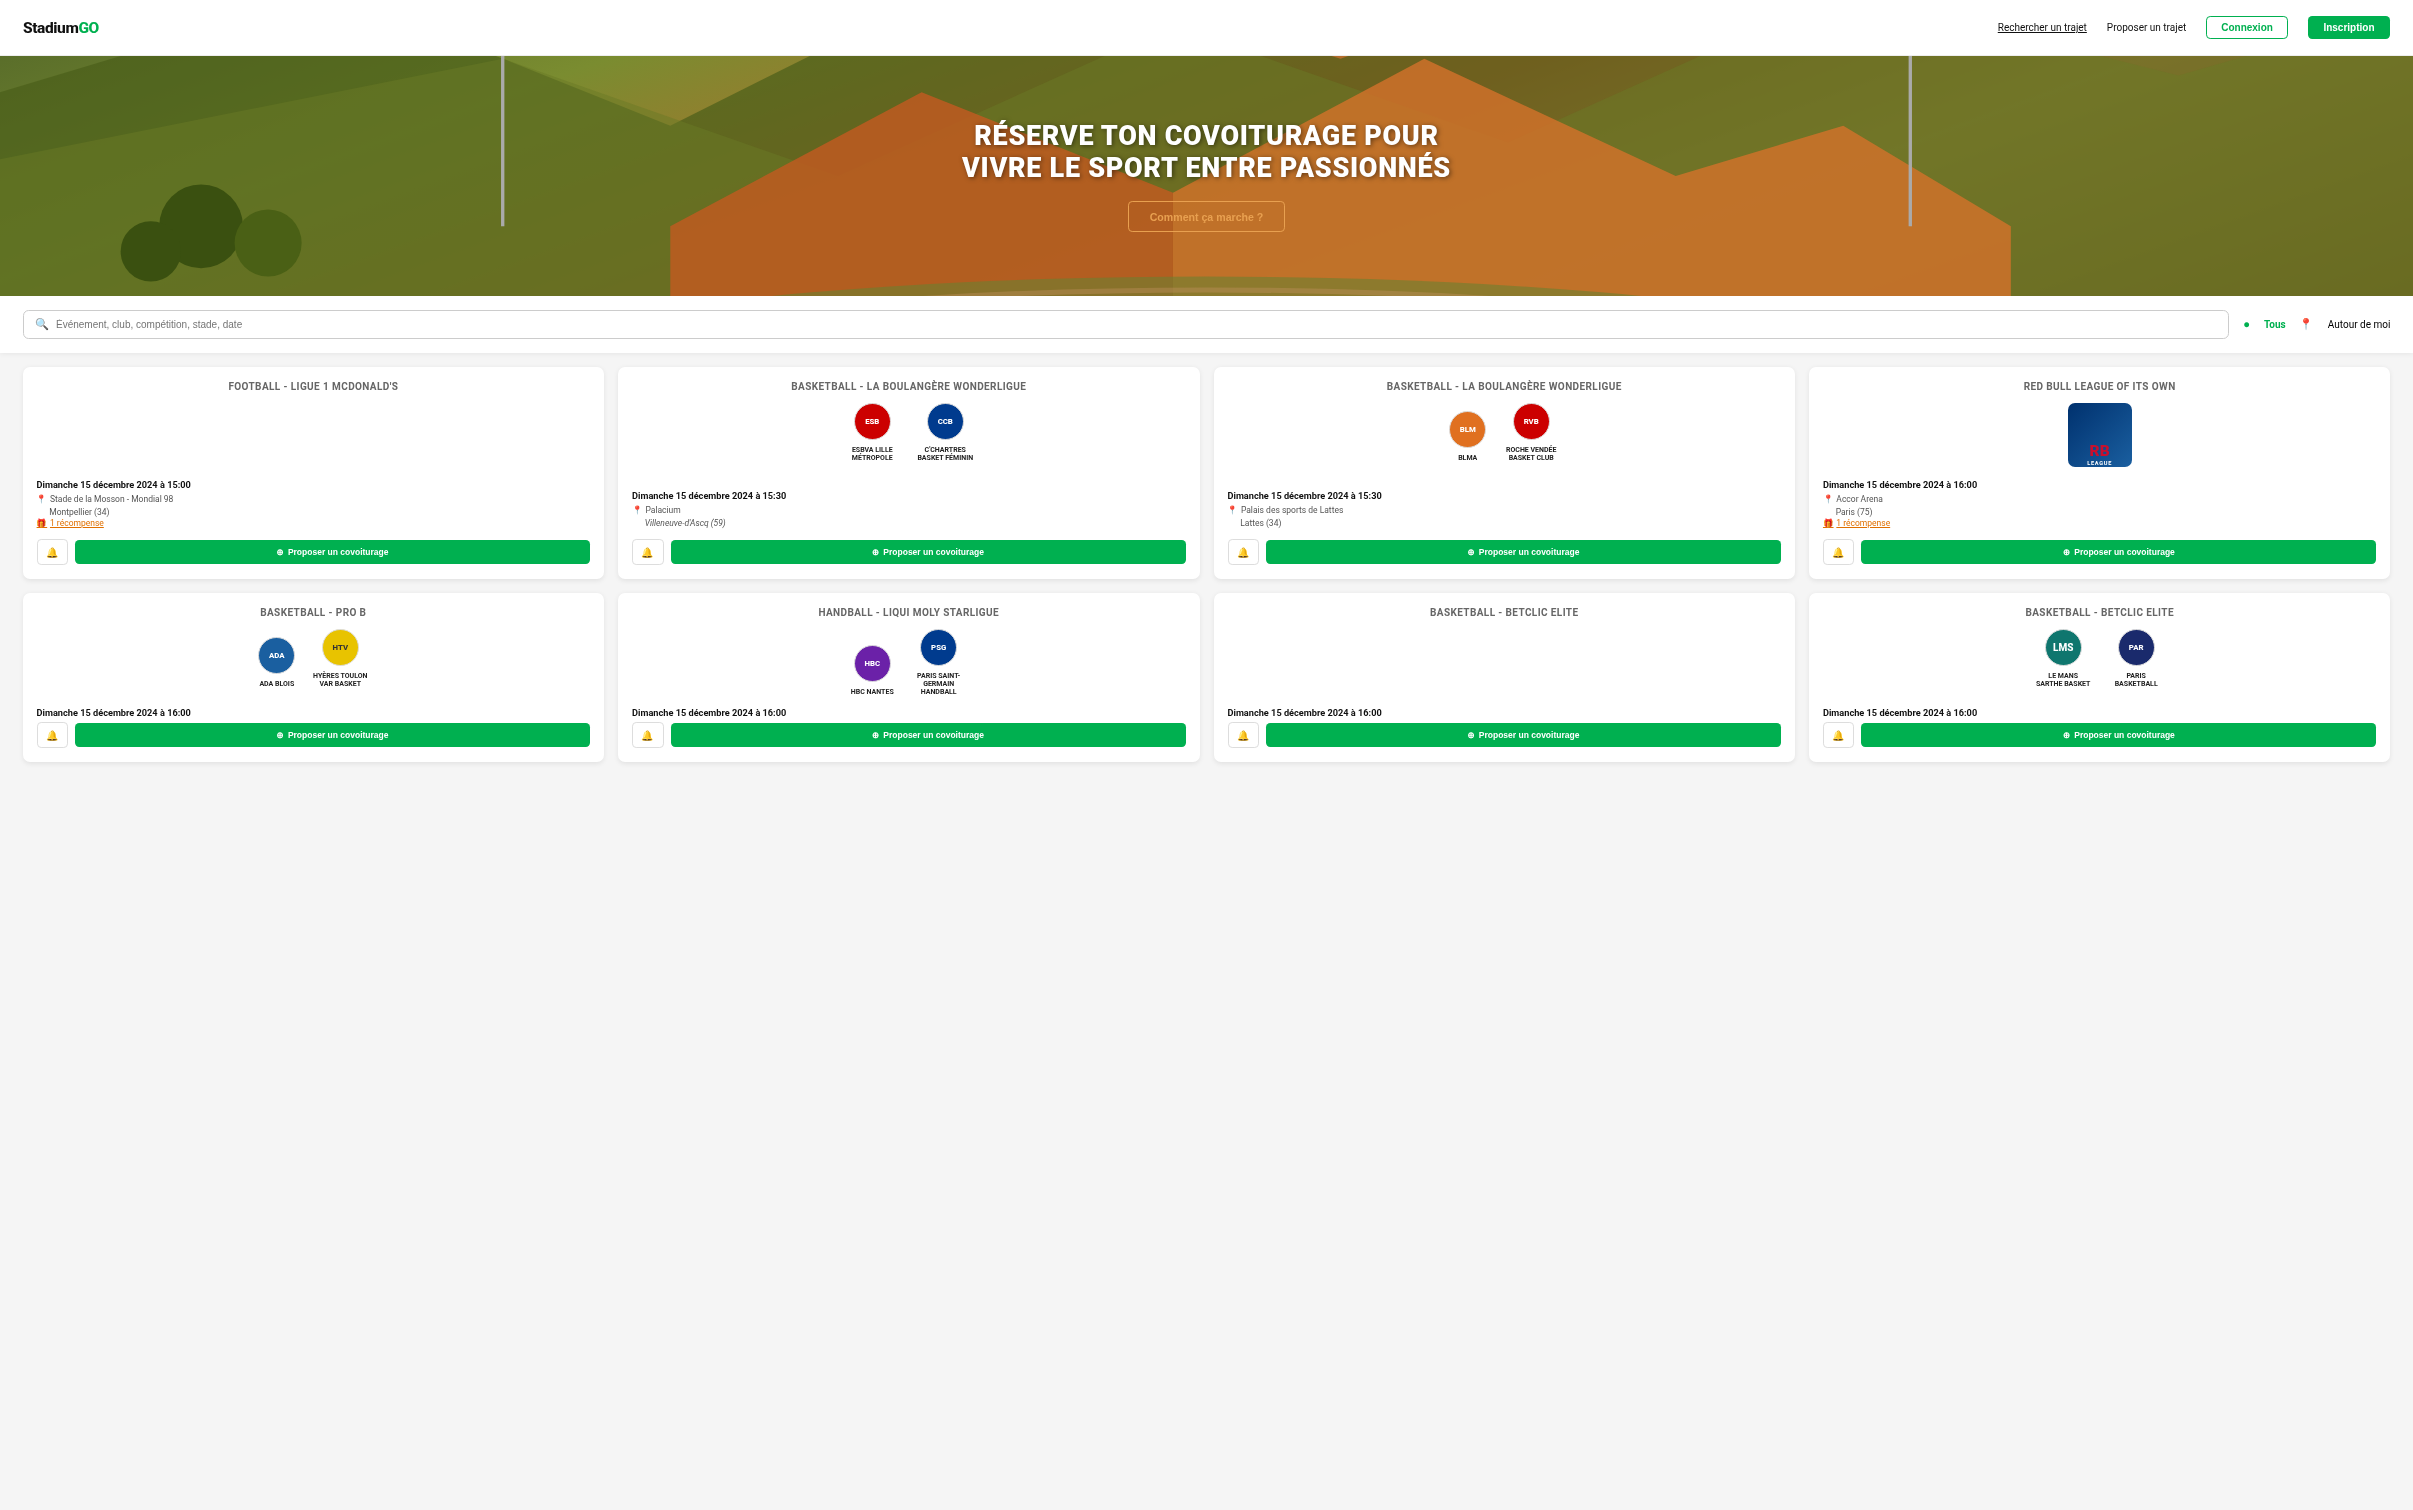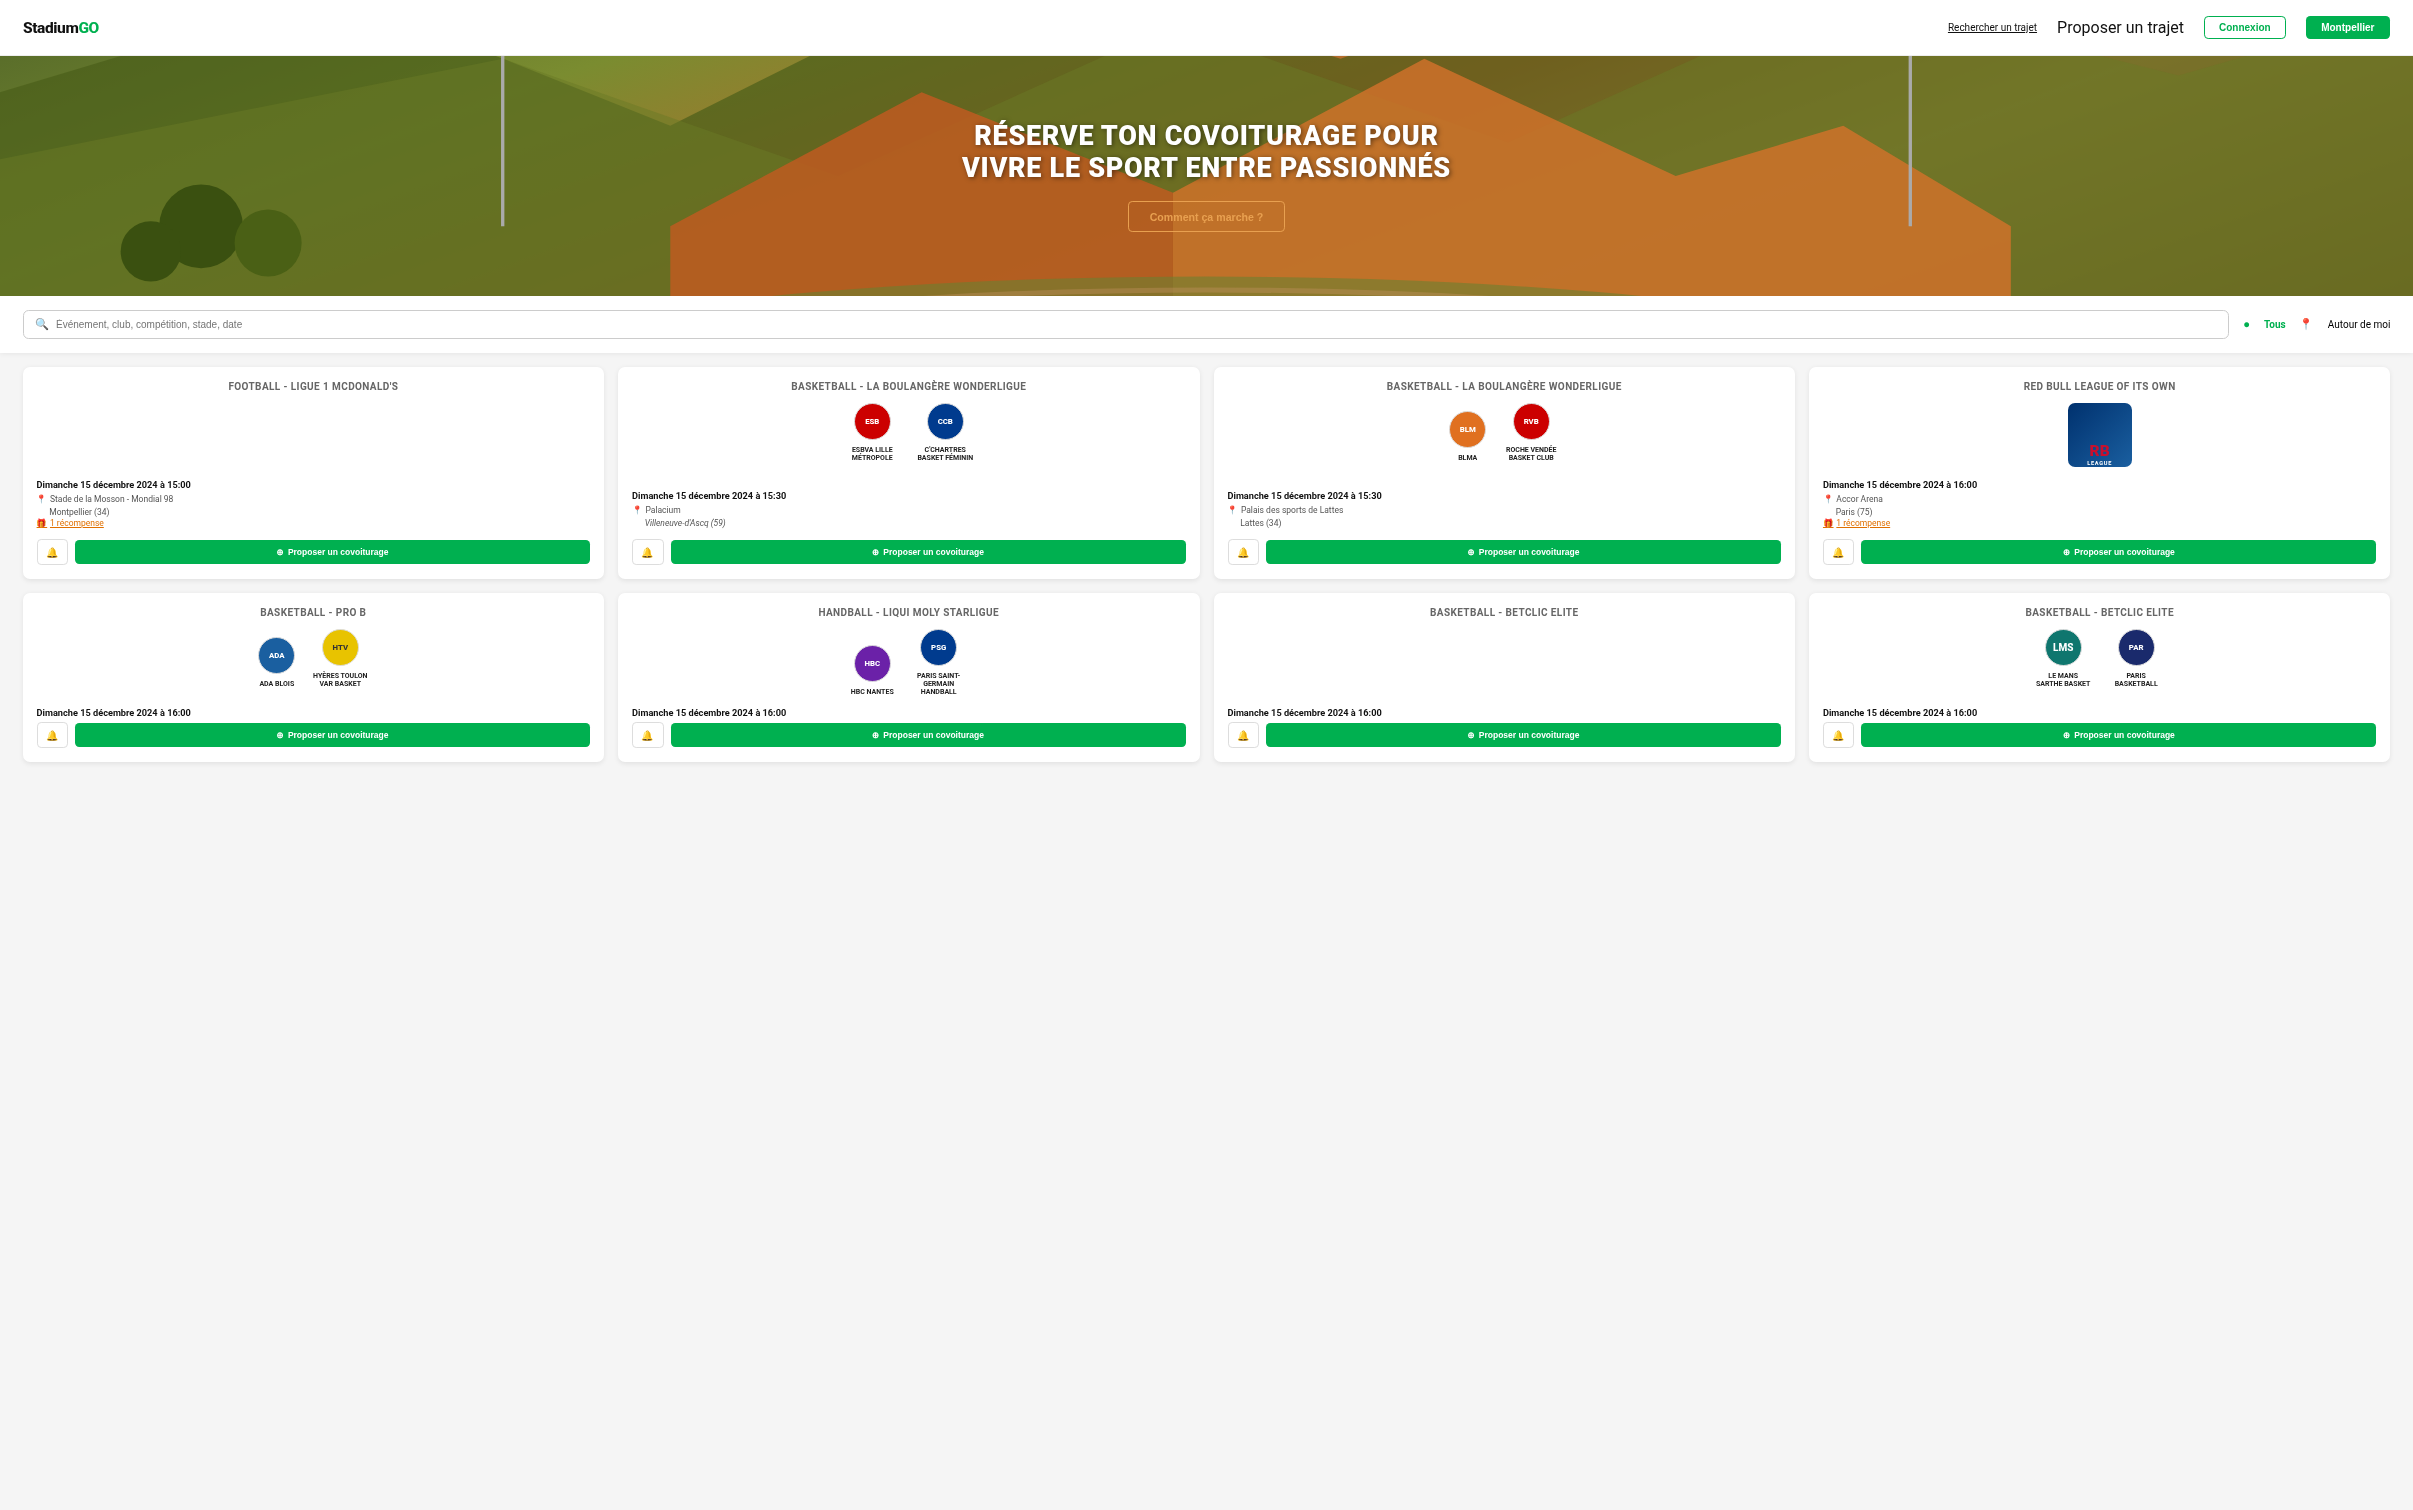--- a/index.html
+++ b/index.html
@@ -25,21 +25,21 @@
     }
     .logo span { color: #00b050; }
     .nav { display: flex; align-items: center; gap: 20px; }
     .nav-link {
       font-size: 10px;
       color: #111;
       text-decoration: underline;
       cursor: pointer;
     }
     .nav-link-plain {
-      font-size: 16px;
+      font-size: 10px;
       color: #111;
       text-decoration: none;
       cursor: pointer;
     }
     .btn-connexion {
       border: 1.4px solid #00b050;
       color: #00b050;
       background: transparent;
       padding: 5px 14px;
       border-radius: 4.2px;
@@ -257,21 +257,21 @@
 <body>
 
 <header class="header">
   <div class="logo">
     Stadium<span>GO</span>
   </div>
   <nav class="nav">
     <a class="nav-link">Rechercher un trajet</a>
     <a class="nav-link-plain">Proposer un trajet</a>
     <button class="btn-connexion">Connexion</button>
-    <button class="btn-inscription">Montpellier</button>
+    <button class="btn-inscription">Inscription</button>
   </nav>
 </header>
 
 <section class="hero">
   <div class="hero-bg"></div>
   <svg class="hero-svg" viewBox="0 0 1440 340" preserveAspectRatio="xMidYMid slice" xmlns="http://www.w3.org/2000/svg">
 
     <polygon points="0,340 0,120 200,60 400,140 600,40 800,100 1000,30 1200,80 1440,20 1440,340" fill="#4a5e1a" opacity="0.7"></polygon>
     <polygon points="0,340 0,160 300,100 500,170 700,80 900,150 1100,60 1300,110 1440,70 1440,340" fill="#6a7a25" opacity="0.5"></polygon>
 

